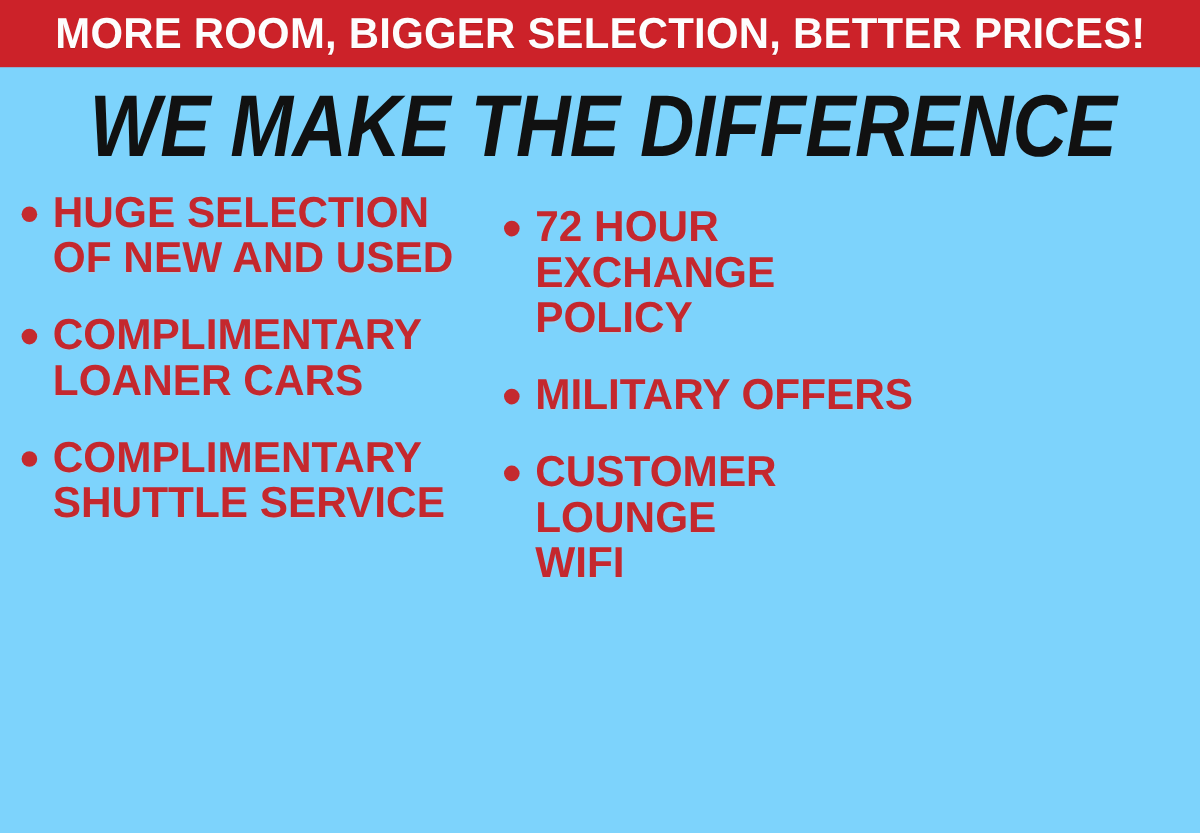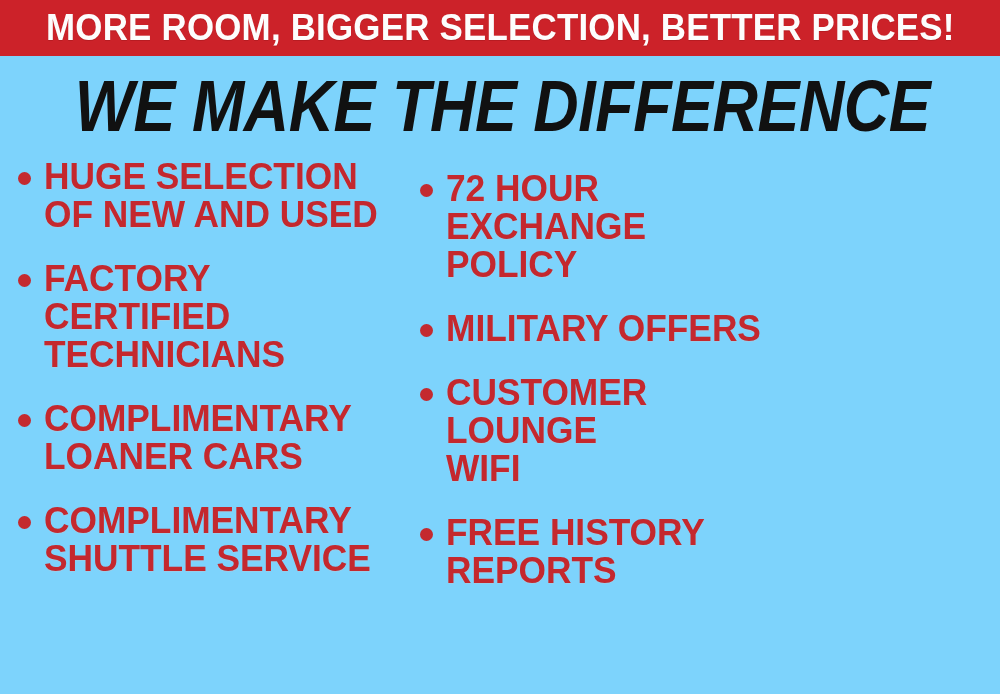--- a/index.html
+++ b/index.html
@@ -144,25 +144,20 @@
 
     <div class="col col-left">
 
       <div class="bullet">
         <span class="dot"></span>
         <span class="bullet-text">HUGE SELECTION
 OF NEW AND USED</span>
       </div>
 
 
-      <div class="bullet">
-        <span class="dot"></span>
-        <span class="bullet-text">FACTORY CERTIFIED
-TECHNICIANS</span>
-      </div>
 
       <div class="bullet">
         <span class="dot"></span>
         <span class="bullet-text">COMPLIMENTARY
 LOANER CARS</span>
       </div>
 
       <div class="bullet">
         <span class="dot"></span>
         <span class="bullet-text">COMPLIMENTARY
@@ -185,23 +180,18 @@
         <span class="bullet-text">MILITARY OFFERS</span>
       </div>
 
       <div class="bullet">
         <span class="dot"></span>
         <span class="bullet-text">CUSTOMER LOUNGE
 WIFI</span>
       </div>
 
 
-      <div class="bullet">
-        <span class="dot"></span>
-        <span class="bullet-text">FREE HISTORY
-REPORTS</span>
-      </div>
 
     </div>
 
   </div>
 
 </div>
 
 </body></html>

